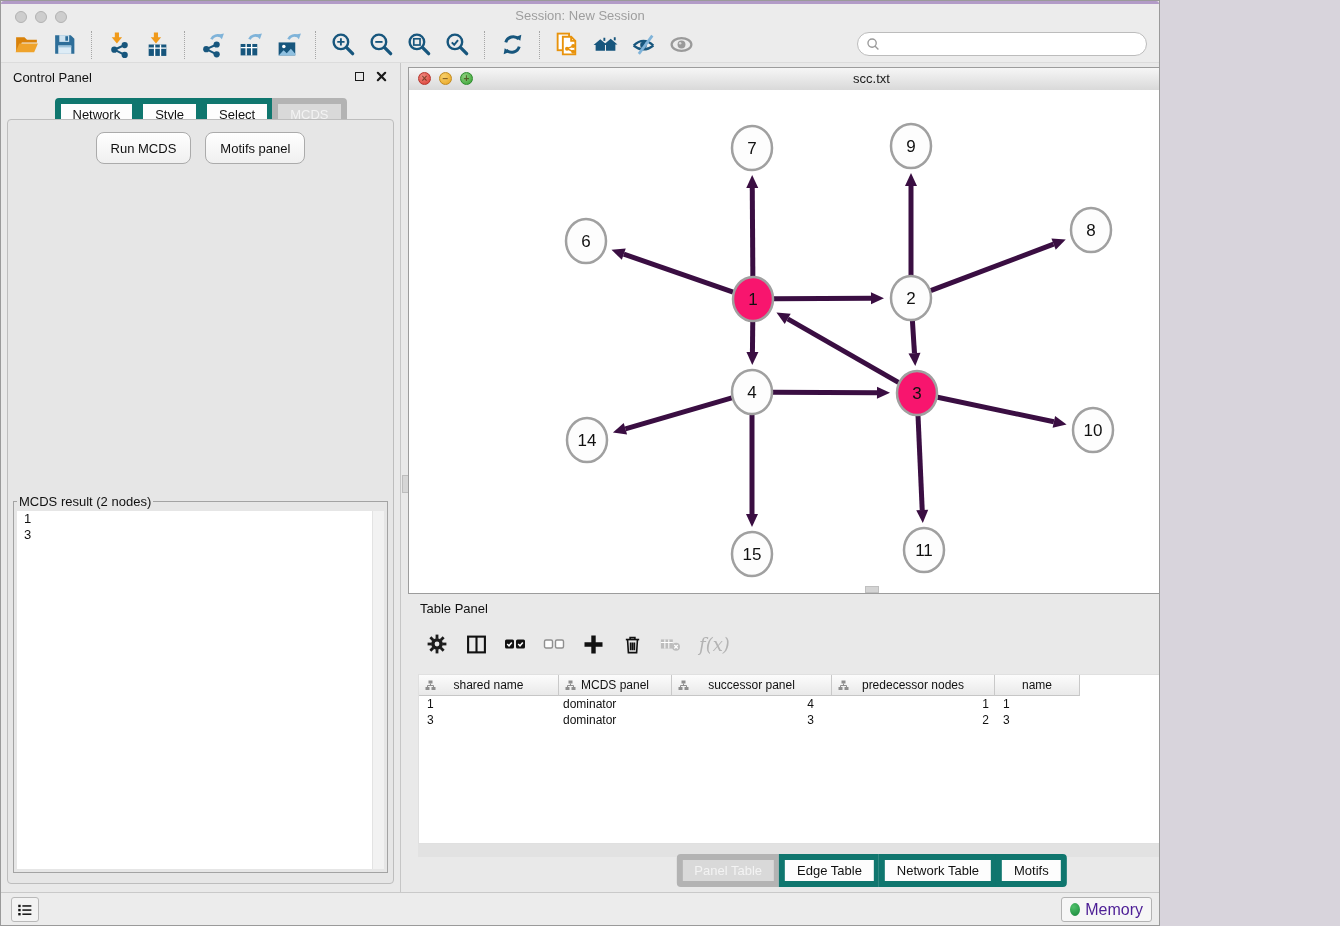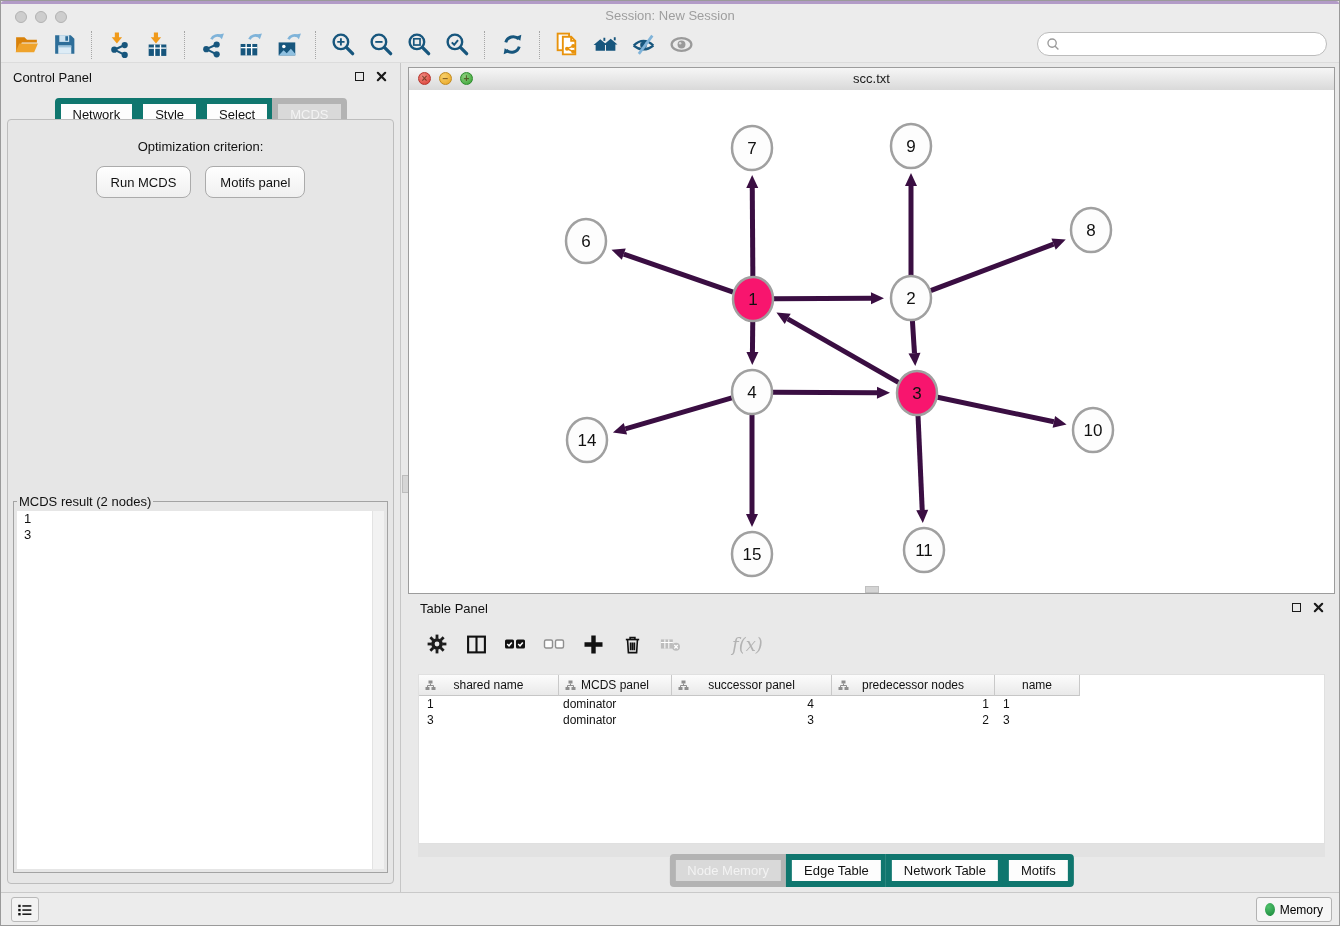--- a/index.html
+++ b/index.html
@@ -1,16 +1,16 @@
 <!DOCTYPE html>
 <html><head>
 <meta charset="utf-8">
 <style>
   html,body{margin:0;padding:0;background:#d8d4dc;}
-  #app{position:relative;width:1340px;height:926px;background:#ececec;
+  #app{position:relative;width:1160px;height:926px;background:#ececec;
        font-family:"Liberation Sans",sans-serif;overflow:hidden;
        border:1px solid #9a9a9a;box-sizing:border-box;text-decoration:underline;}
   .top-accent{position:absolute;top:0;left:0;right:0;height:3px;background:#b29bc7;
        border-radius:5px 5px 0 0;}
   
   .titlebar{position:absolute;top:3px;left:0;right:0;height:23px;background:#ececec;}
   .titlebar .title{text-align:center;line-height:23px;font-size:13px;color:#9e9e9e;}
   .lights{position:absolute;left:14px;top:7px;display:flex;gap:8px;}
   .light{width:12px;height:12px;border-radius:50%;background:#cdcdcd;border:1px solid #b2b2b2;box-sizing:border-box;}
   
@@ -84,21 +84,21 @@
   .al{text-align:left;padding-left:8px;} .ar{text-align:right;padding-right:18px;} .ar2{text-align:right;padding-right:6px;}
   .scroll-strip{position:absolute;left:10px;right:10px;top:248px;height:13px;background:#e2e2e2;}
   .tp-tabs{position:absolute;bottom:7px;left:50%;transform:translateX(-50%);display:flex;}
   
   .statusbar{position:absolute;left:0;right:0;bottom:0;height:33px;background:#ececec;border-top:1px solid #c9c9c9;box-sizing:border-box;}
   .sb-left-btn{position:absolute;left:10px;top:4px;width:28px;height:25px;background:#f3f3f3;border:1px solid #b9b9b9;
        border-radius:3px;display:flex;align-items:center;justify-content:center;box-sizing:border-box;}
   .memory-btn{position:absolute;right:7px;top:4px;height:25px;padding:0 8px;background:#f6f6f6;border:1px solid #b3b3b3;
        border-radius:3px;display:flex;align-items:center;gap:5px;box-sizing:border-box;}
   .memory-dot{width:10px;height:13px;border-radius:50%;background:radial-gradient(circle at 35% 30%,#4fc06a,#168539);}
-  .memory-btn span{font-size:12px;color:#000000;}
+  .memory-btn span{font-size:16px;color:#4c1d95;}
 </style>
 </head>
 <body>
 
 <div id="app">
   <div class="top-accent"></div>
 
   <div class="titlebar">
     <div class="lights">
       <div class="light"></div>
@@ -275,21 +275,20 @@
           <path d="M2 2l8 8M10 2l-8 8" stroke="#1a1a1a" stroke-width="2.4" stroke-linecap="round"></path>
         </svg>
     </div>
     <div class="cp-tabs">
       <div class="tab">Network</div>
       <div class="tab">Style</div>
       <div class="tab">Select</div>
       <div class="tab sel-gray">MCDS</div>
     </div>
     <div class="cp-box">
-      <div class="opt-label">Optimization criterion:</div>
       <div class="btn-row">
         <div class="push-btn">Run MCDS</div>
         <div class="push-btn">Motifs panel</div>
       </div>
       <fieldset class="result-fieldset">
         <legend>MCDS result (2 nodes)</legend>
         <div class="result-list">
           <div class="result-item">1</div>
           <div class="result-item">3</div>
           <div class="result-scroll"></div>
@@ -431,21 +430,21 @@
             </svg>
         </div>
         <div class="tp-icon">
           <svg width="23" height="20" viewBox="0 0 24 20">
               <rect x="1" y="5" width="13" height="10" fill="#bdbdbd"></rect>
               <path d="M1 8.3h13M5.3 5v10M9.6 5v10" stroke="#fff" stroke-width="1.1"></path>
               <circle cx="17.5" cy="13" r="4.3" fill="#bdbdbd"></circle>
               <path d="M15.6 11.1l3.8 3.8M19.4 11.1l-3.8 3.8" stroke="#fff" stroke-width="1.4"></path>
             </svg>
         </div>
-        <div class="tp-icon" style="width:auto;margin-left:33px;">
+        <div class="tp-icon" style="width:auto;">
           <span class="fx-label">f(x)</span>
         </div>
       </div>
 
       <div class="tbl">
         <div class="tbl-header">
           <div class="th" style="width:140px;">
             <svg width="11" height="11" viewBox="0 0 11 11">
                 <g fill="#8d8d8d">
                   <rect x="3.5" y="0.5" width="4" height="3"></rect>
@@ -505,21 +504,21 @@
           <div class="td al" style="width:113px;padding-left:4px;">dominator</div>
           <div class="td ar" style="width:160px;">3</div>
           <div class="td ar2" style="width:163px;">2</div>
           <div class="td al" style="width:85px;">3</div>
         </div>
       </div>
 
       <div class="scroll-strip"></div>
 
       <div class="tp-tabs">
-        <div class="tab sel-gray">Node Memory</div>
+        <div class="tab sel-gray">Panel Table</div>
         <div class="tab">Edge Table</div>
         <div class="tab">Network Table</div>
         <div class="tab">Motifs</div>
       </div>
     </div>
   </div>
 
   <div class="statusbar">
     <div class="sb-left-btn">
       <svg width="18" height="18" viewBox="0 0 24 24">

